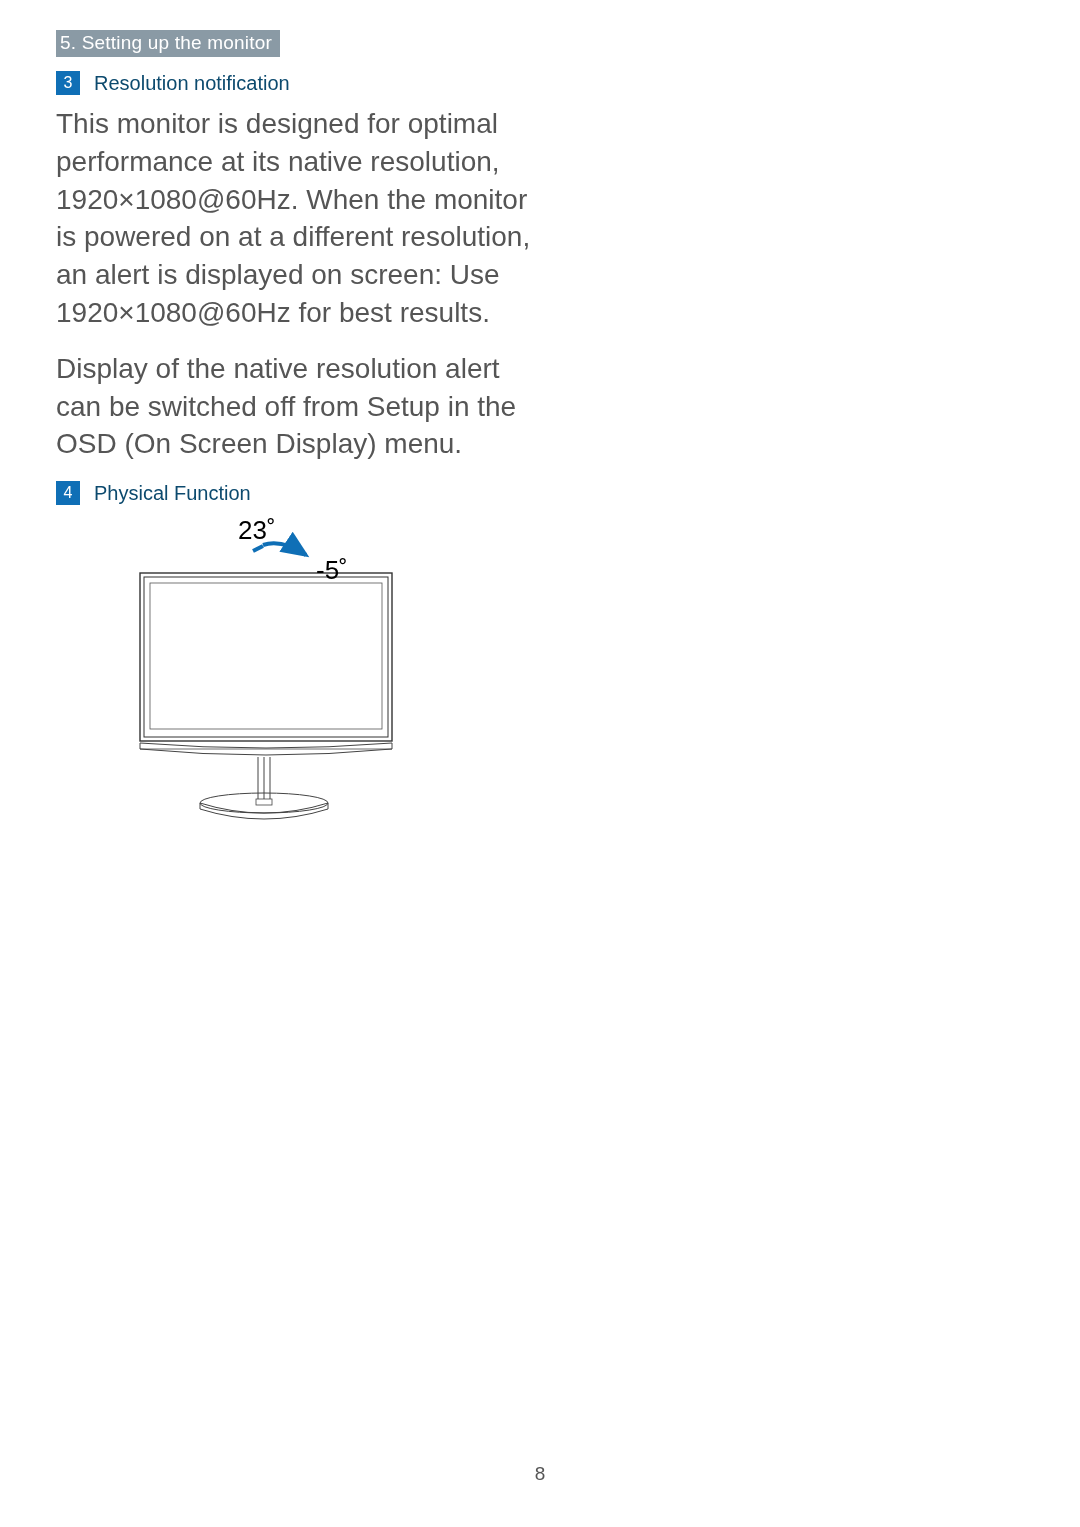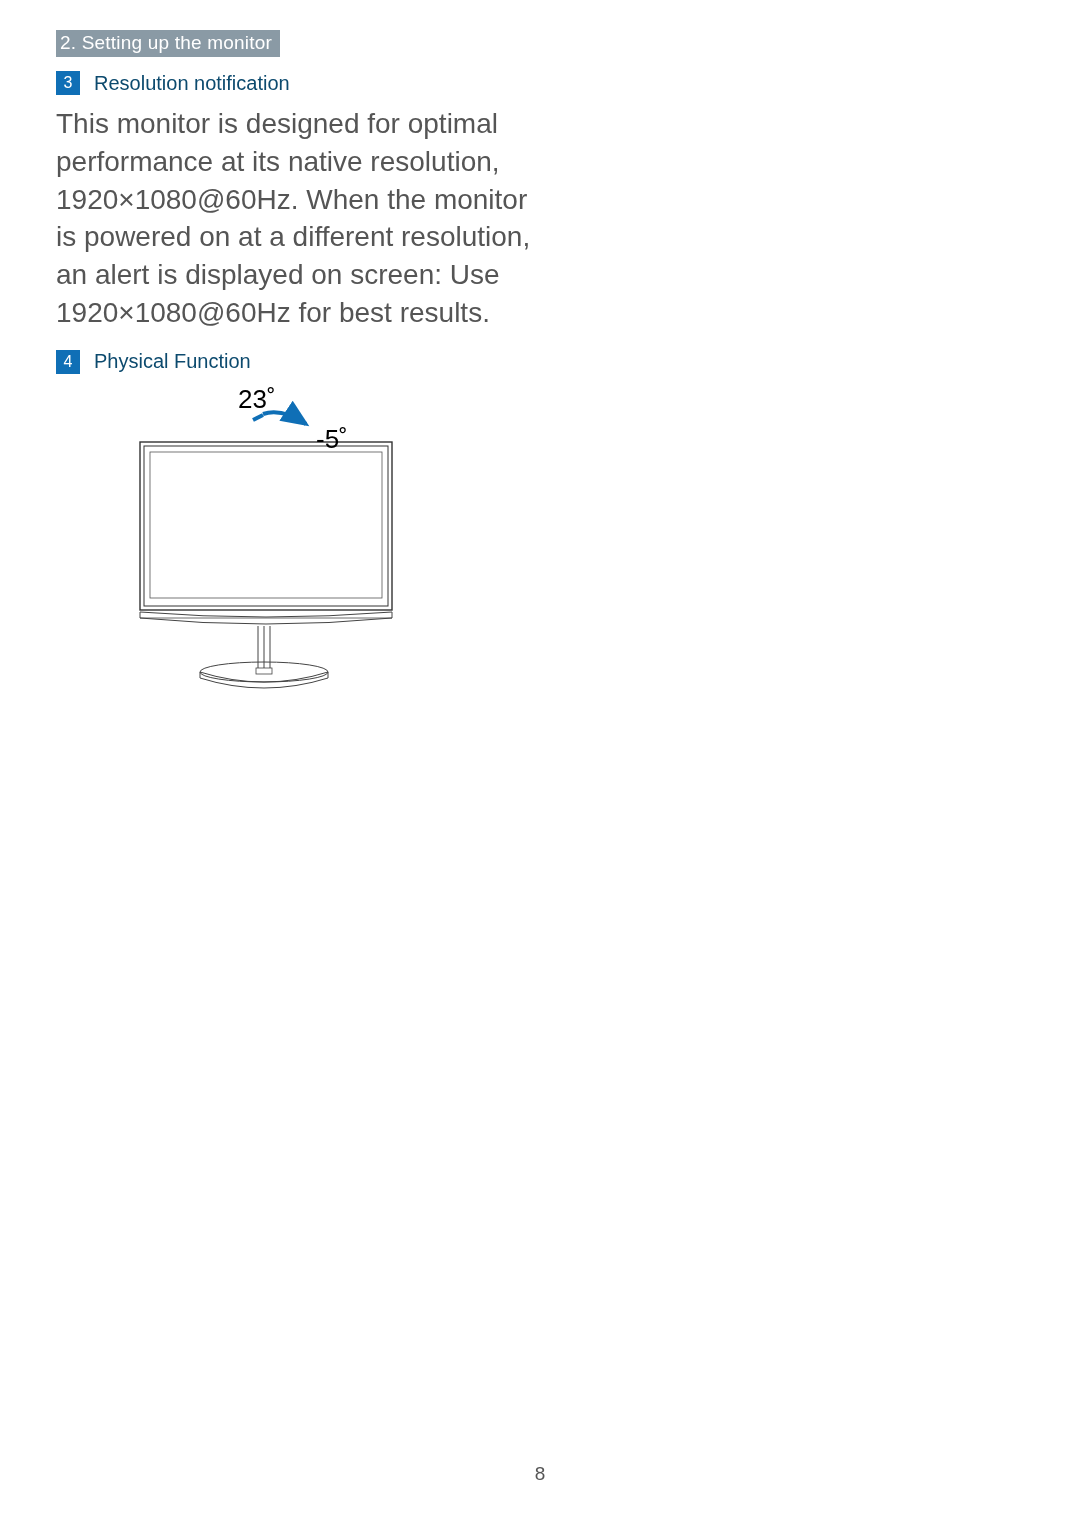--- a/index.html
+++ b/index.html
@@ -90,28 +90,29 @@
       text-align: center;
       font-size: 19px;
       color: #555;
     }
     svg { display: block; }
   </style>
 </head>
 <body>
 
 <div class="page">
-  <div class="chapter-tag">2. Setting up the monitor</div>
+  <div class="chapter-tag">5. Setting up the monitor</div>
 
   <div class="section-head">
     <span class="num-box">3</span>
     <span class="section-title">Resolution notification</span>
   </div>
 
   <p class="body-text">This monitor is designed for optimal performance at its native resolution, 1920×1080@60Hz. When the monitor is powered on at a different resolution, an alert is displayed on screen: Use 1920×1080@60Hz for best results.</p>
+  <p class="body-text">Display of the native resolution alert can be switched off from Setup in the OSD (On Screen Display) menu.</p>
 
   <div class="section-head" style="margin-top:14px;">
     <span class="num-box">4</span>
     <span class="section-title">Physical Function</span>
   </div>
 
 
   <div class="tilt-fig">
     <div class="angle-row">
       <span class="angle23">23˚</span>

